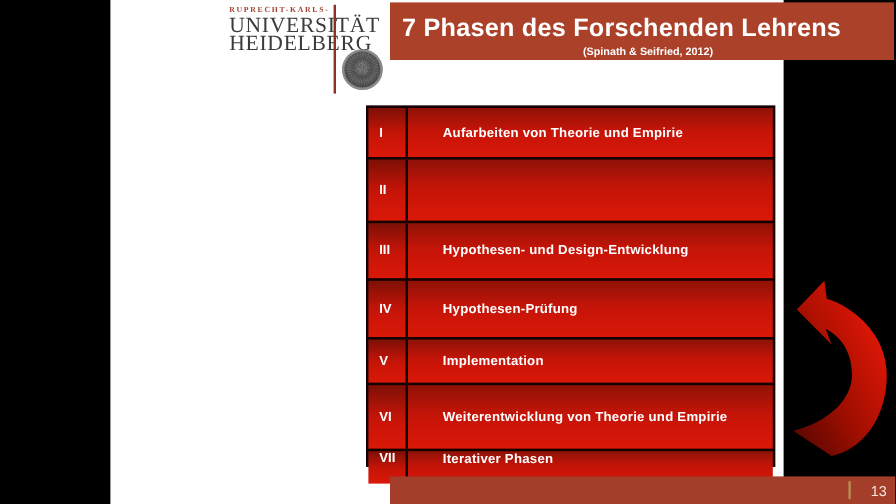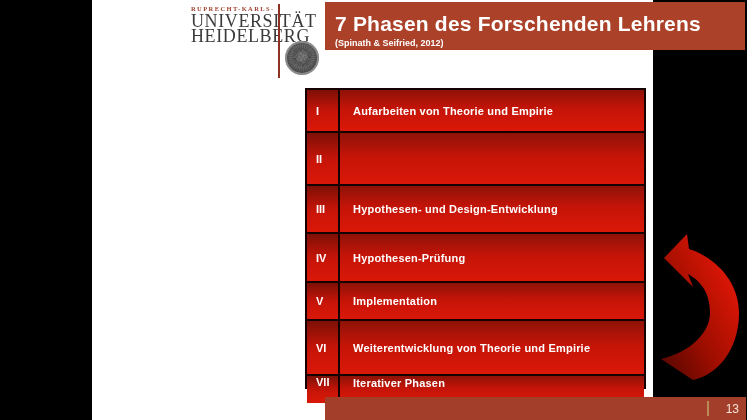--- a/index.html
+++ b/index.html
@@ -20,39 +20,39 @@
     background:
       repeating-conic-gradient(#9d9d9d 0 5deg,#848484 5deg 10deg),
       radial-gradient(circle at 50% 46%,#c2c2c2 0 14%,#8f8f8f 30%,#ababab 46%,#828282 62%,#9c9c9c 78%,#6e6e6e 100%);
     background-blend-mode:multiply;
     box-shadow:inset 0 0 0 2px #8a8a8a, inset 0 0 5px #555;}
 
   
   .header-bar{position:absolute;left:233px;top:2px;width:420px;height:48px;
     background:#ab4129;color:#fff;padding:10px 0 0 10px;box-sizing:border-box;}
   .header-title{font-size:21px;font-weight:bold;letter-spacing:0.2px;line-height:24px;}
-  .header-subtitle{font-size:9px;font-weight:bold;margin-top:2px;}
+  .header-subtitle{font-size:9px;font-weight:bold;margin-top:2px;text-align:center;}
 
   
   .phase-table{position:absolute;left:213px;top:88px;width:341px;height:301px;
     box-sizing:border-box;border:2px solid #160101;background:#160101;}
   .phase-row{display:grid;grid-template-columns:33px 1fr;align-items:center;
     box-sizing:border-box;border-bottom:2px solid #160101;
     background:linear-gradient(180deg,#8f1207 0%,#c41408 45%,#da1808 100%);}
   .phase-row:nth-child(1){height:43px;}
   .phase-row:nth-child(2){height:53px;}
   .phase-row:nth-child(3){height:48px;}
   .phase-row:nth-child(4){height:49px;}
   .phase-row:nth-child(5){height:38px;}
   .phase-row:nth-child(6){height:55px;}
   .phase-row:nth-child(7){height:27px;border-bottom:none;}
   .phase-num{color:#fff;font-weight:bold;font-size:11px;padding-left:9px;
     align-self:stretch;display:flex;align-items:center;border-right:2px solid #160101;
     background:linear-gradient(180deg,rgba(0,0,0,0.12),rgba(0,0,0,0) 60%);}
-  .phase-label{color:#fff;font-weight:bold;font-size:11px;padding-left:13px;letter-spacing:0.2px;}
+  .phase-label{color:#fff;font-weight:bold;font-size:11px;padding-left:29px;letter-spacing:0.2px;}
   .phase-row:nth-child(7) .phase-label{align-self:start;padding-top:1px;}
   .phase-row:nth-child(7) .phase-num{align-items:flex-end;padding-bottom:16px;}
 
   
   .cycle-arrow{position:absolute;left:555px;top:225px;width:105px;height:170px;}
 
   
   .footer-bar{position:absolute;left:233px;top:397px;width:421px;height:23px;
     background:#a33e2b;display:flex;align-items:center;justify-content:flex-end;}
   .footer-sep{width:2px;height:15px;background:#b98a54;margin-right:17px;}

